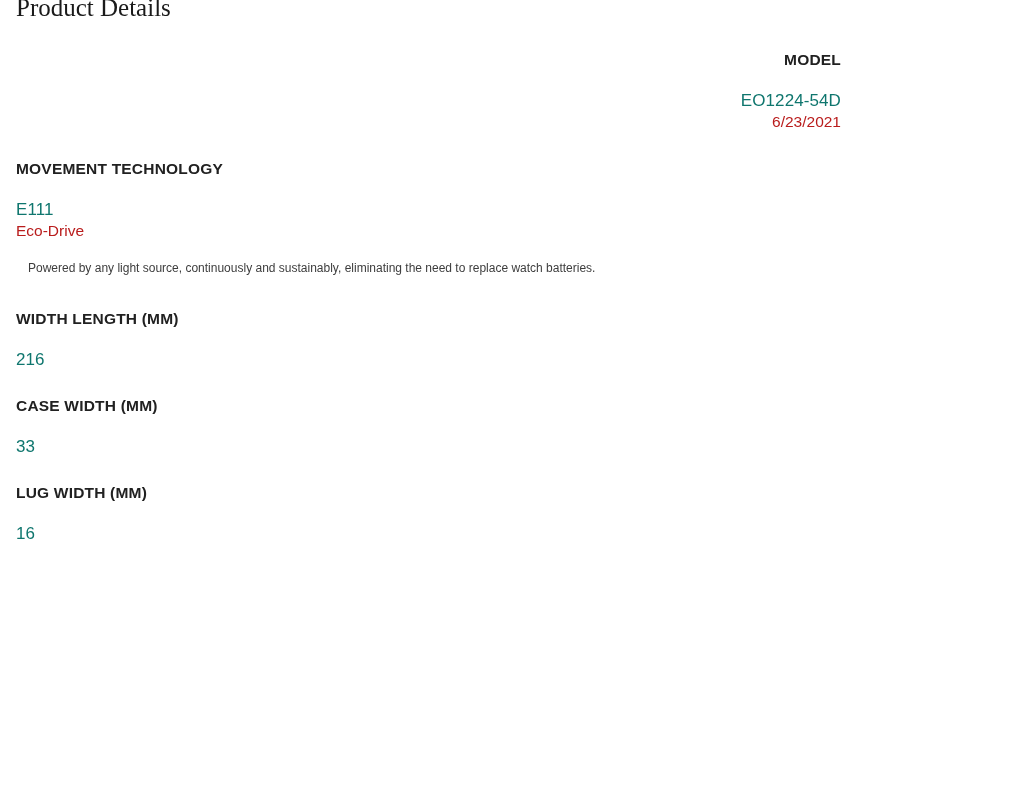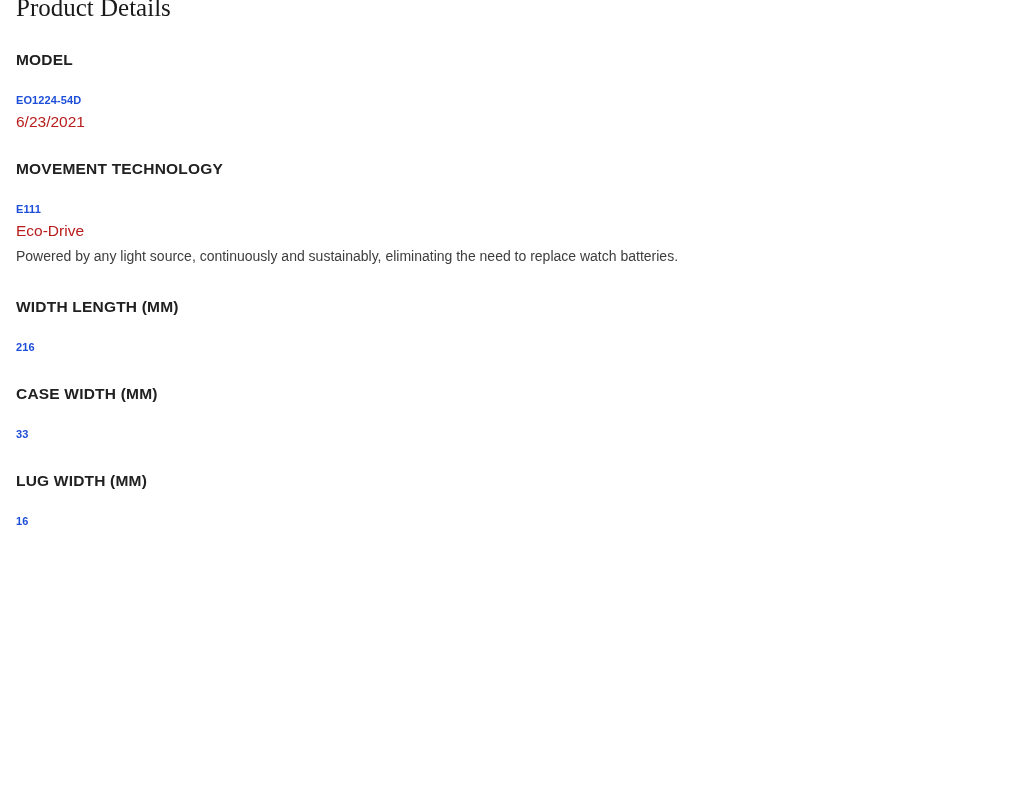--- a/index.html
+++ b/index.html
@@ -29,53 +29,54 @@
     padding-top: 0;
     line-height: 28px;
     position: relative;
     top: -6px;
   }
   .spec-block {
     margin-top: 26px;
   }
   .spec-block:first-of-type {
     margin-top: 22px;
+    text-align: right;
   }
   .spec-label {
     font-size: 15.5px;
     font-weight: 700;
     letter-spacing: 0.2px;
     color: #212121;
     line-height: 20px;
     margin: 0;
   }
   .spec-values {
     margin-top: 20px;
   }
   .spec-primary {
-    font-size: 11px;
-    font-weight: 700;
-    color: #1d4ed8;
+    font-size: 17px;
+    font-weight: 400;
+    color: #0f766e;
     line-height: 21px;
     letter-spacing: 0.1px;
     margin: 0;
   }
   .spec-secondary {
     font-size: 15.5px;
     font-weight: 400;
     color: #b91c1c;
     line-height: 22px;
     margin: 0;
   }
   .spec-desc {
-    font-size: 14px;
+    font-size: 12px;
     font-weight: 400;
     color: #3d3d3d;
     line-height: 29px;
-    margin: 0;
+    margin: 12px;
     max-width: 900px;
   }
   .hidden-empty:empty {
     display: none;
   }
 </style>
 </head>
 <body>
 
 <div class="page">

